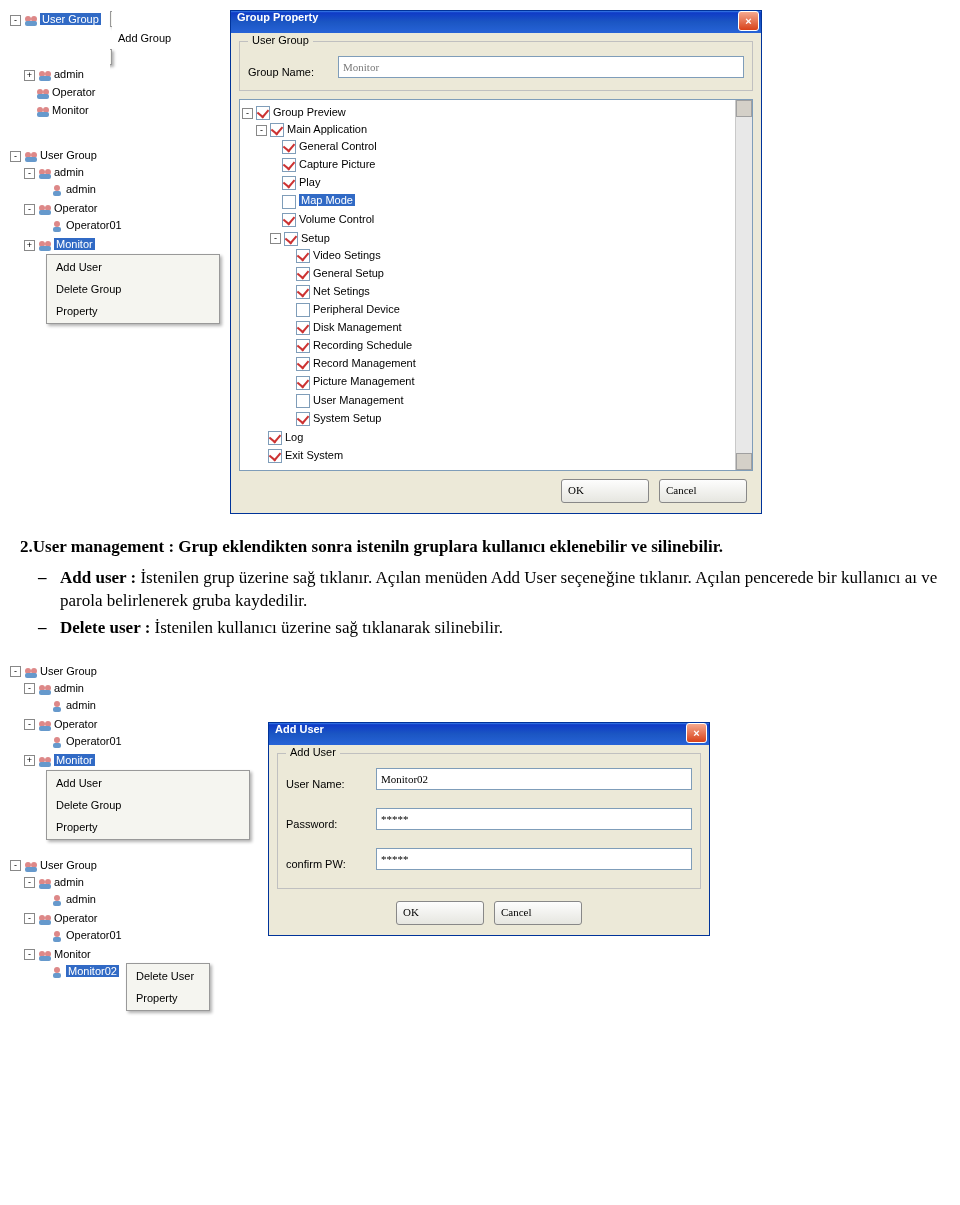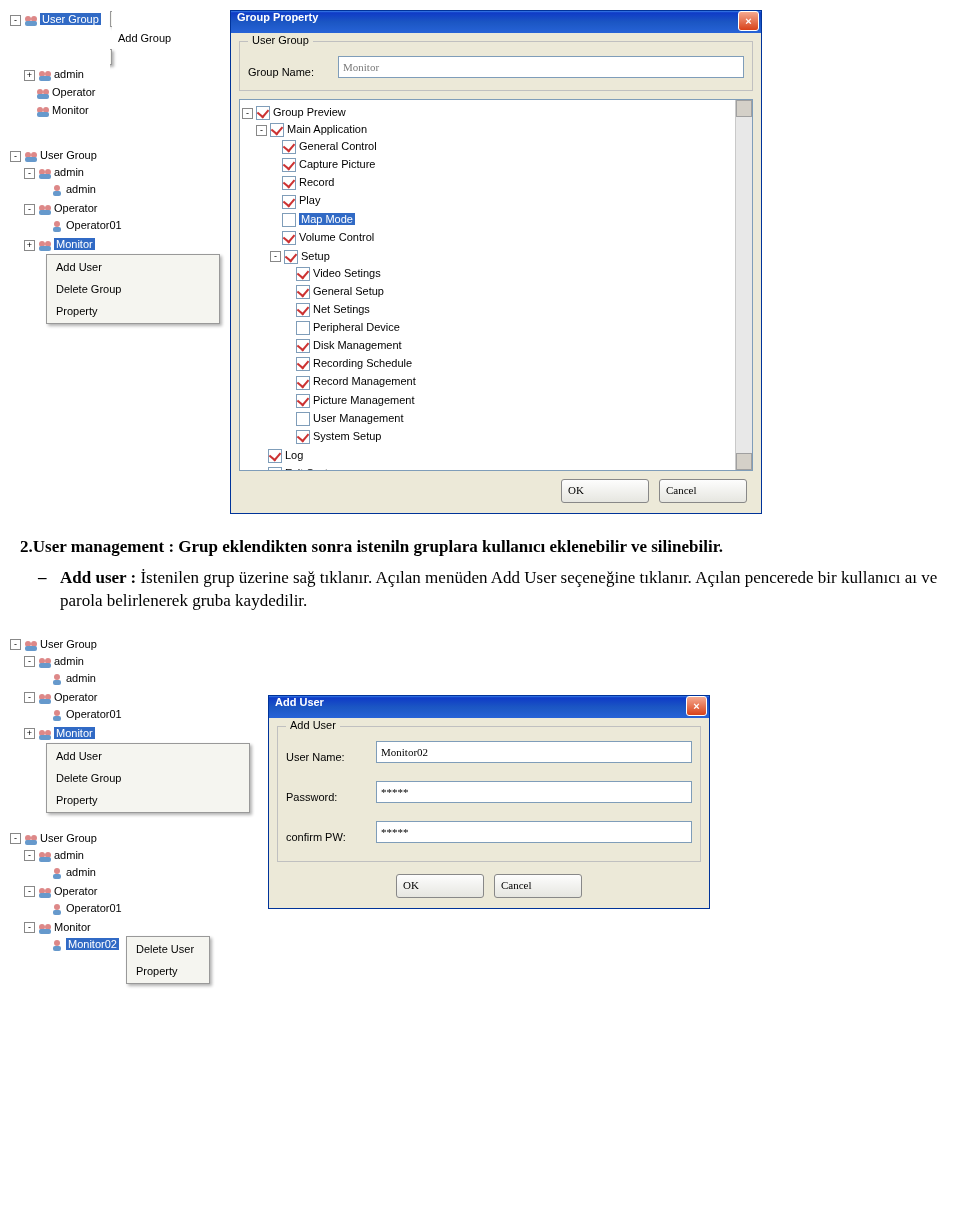--- a/index.html
+++ b/index.html
@@ -143,21 +143,20 @@
     </div>
     <div class="panel">
       <div class="treewrap tree">
         <ul>
           <li><span class="exp">-</span><span class="cb c"></span><span>Group Preview</span>
             <ul>
               <li><span class="exp">-</span><span class="cb c"></span><span>Main Application</span>
                 <ul id="main-items">
                     <li><span class="exp empty"></span><span class="cb c"></span><span>General Control</span></li>
                     <li><span class="exp empty"></span><span class="cb c"></span><span>Capture Picture</span></li>
-                    <li><span class="exp empty"></span><span class="cb c"></span><span>Record</span></li>
                     <li><span class="exp empty"></span><span class="cb c"></span><span>Play</span></li>
                     <li><span class="exp empty"></span><span class="cb"></span><span class="sel">Map Mode</span></li>
                     <li><span class="exp empty"></span><span class="cb c"></span><span>Volume Control</span></li>
                   </ul>
               </li>
               <li style="margin-left:14px"><span class="exp">-</span><span class="cb c"></span><span>Setup</span>
                 <ul id="setup-items">
                     <li><span class="exp empty"></span><span class="cb c"></span><span>Video Setings</span></li>
                     <li><span class="exp empty"></span><span class="cb c"></span><span>General Setup</span></li>
                     <li><span class="exp empty"></span><span class="cb c"></span><span>Net Setings</span></li>
@@ -183,20 +182,21 @@
       <div class="btn">OK</div>
       <div class="btn">Cancel</div>
     </div>
   </div>
 </div>
 
 <div class="body">
   <div><b>2.User management : Grup eklendikten sonra isteniln gruplara kullanıcı eklenebilir ve silinebilir.</b></div>
   <ul>
     <li><b>Add user :</b><span> İstenilen grup üzerine sağ tıklanır. Açılan menüden Add User seçeneğine tıklanır. Açılan pencerede bir kullanıcı aı ve parola belirlenerek gruba kaydedilir.</span></li>
+    <li><b>Delete user :</b><span> İstenilen kullanıcı üzerine sağ tıklanarak silinebilir.</span></li>
   </ul>
 </div>
 
 <div class="segwrap">
   <div class="col" style="width:240px">
 
     <div class="tree">
       <ul>
           <li><span class="exp">-</span><span class="ico"><svg width="14" height="12">
                 <use href="#grp"></use>

